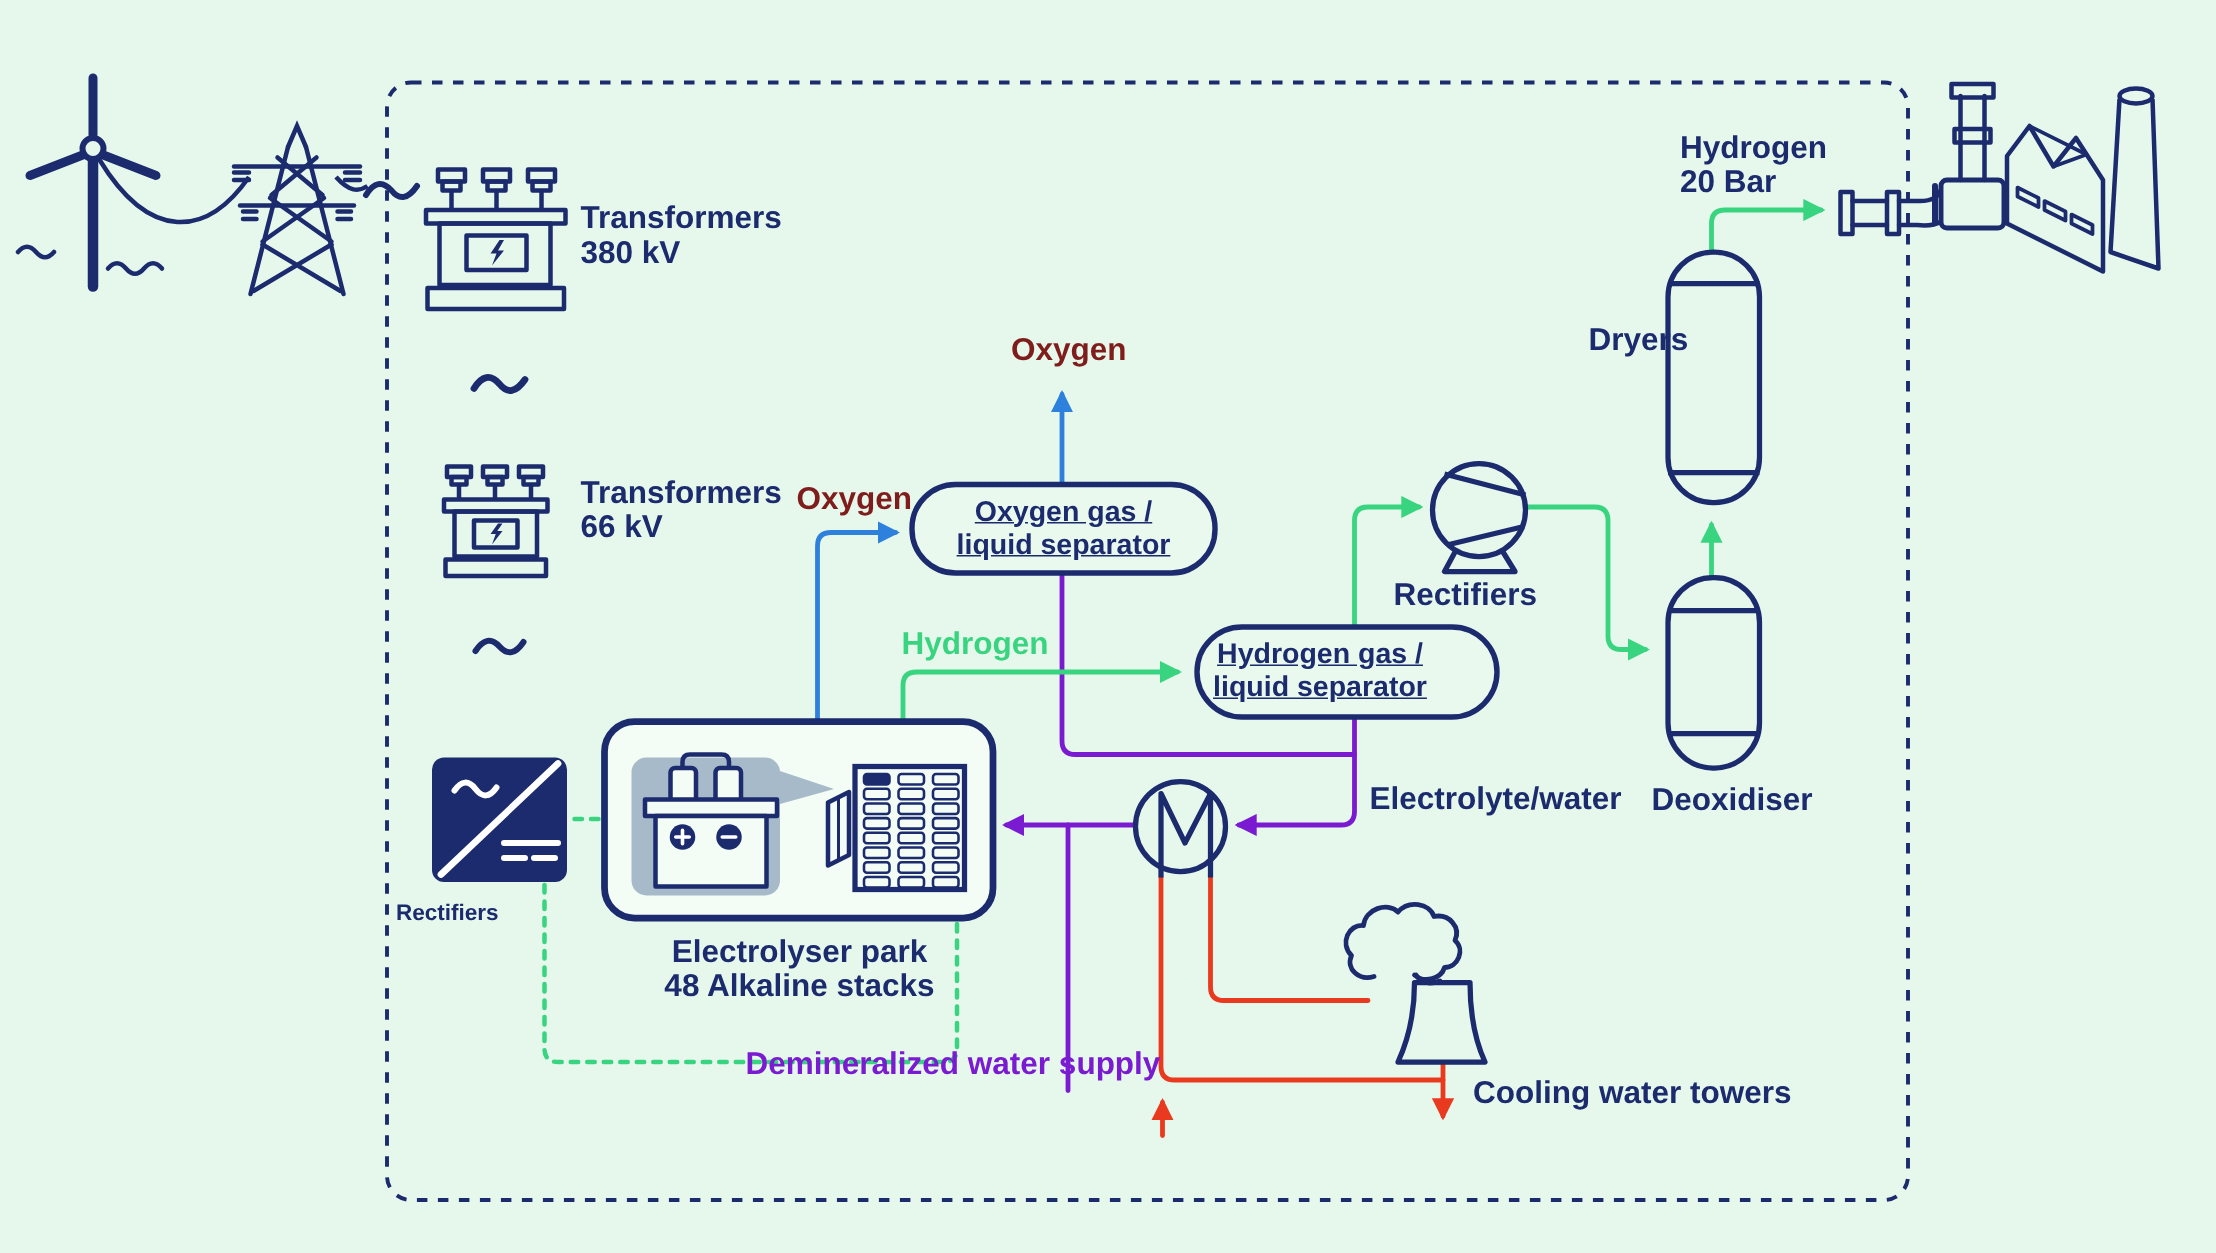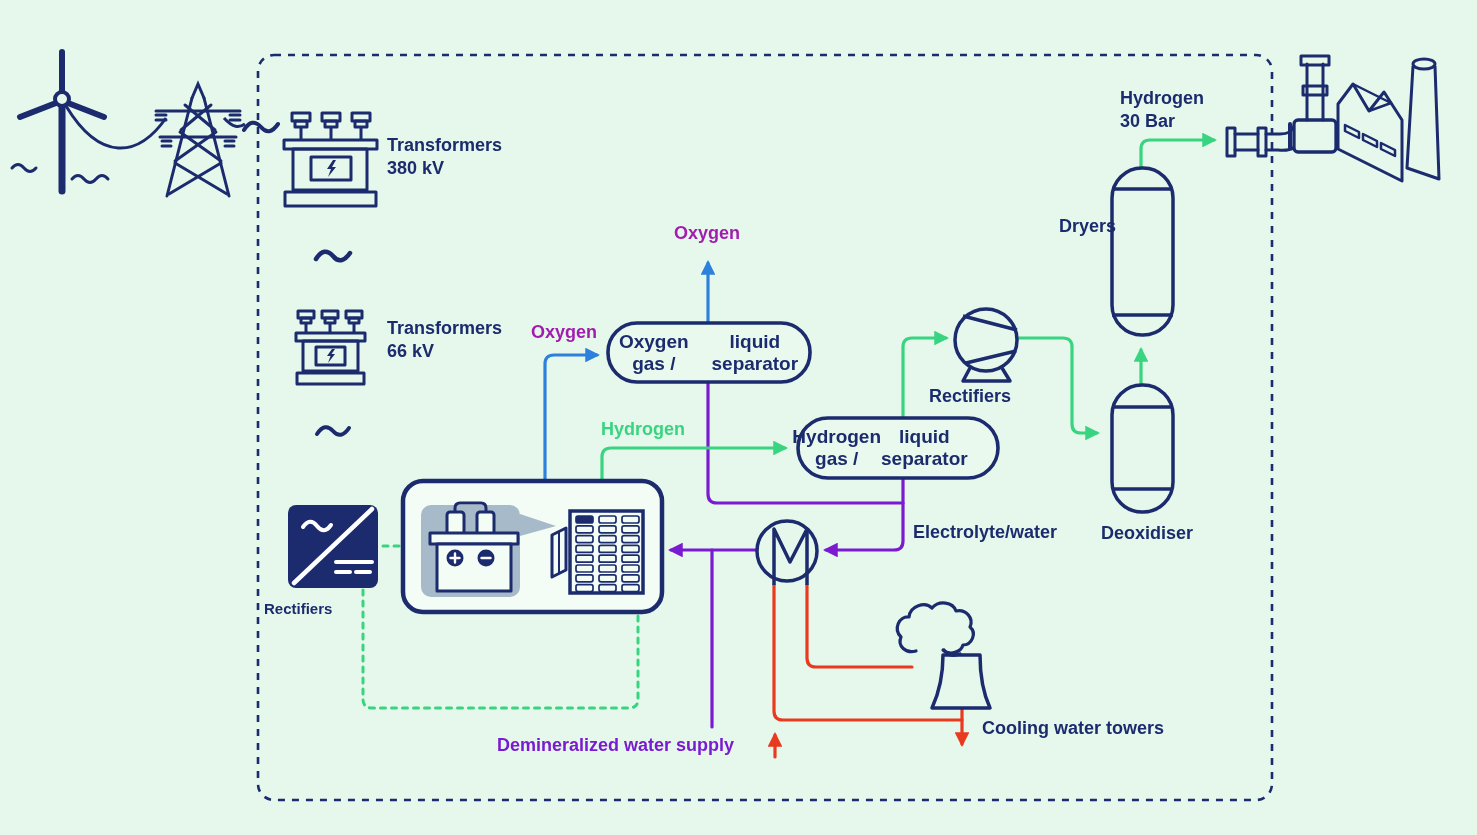--- a/index.html
+++ b/index.html
@@ -1,24 +1,24 @@
 <!DOCTYPE html>
 <html><head>
 <meta charset="utf-8">
 <style>
   html,body{margin:0;padding:0;}
   body{width:1477px;height:835px;background:#e6f8eb;font-family:"Liberation Sans",sans-serif;overflow:hidden;}
   #stage{position:relative;width:1477px;height:835px;background:#e6f8eb;}
   #diagram-svg{position:absolute;left:0;top:0;}
-  .lbl{position:absolute;font-weight:700;color:#1b2b6e;font-size:18px;line-height:23px;white-space:pre;}
-  .lbl.blue{color:#a21caf;}
+  .lbl{position:absolute;font-weight:700;color:#1b2b6e;font-size:21px;line-height:23px;white-space:pre;}
+  .lbl.blue{color:#7f1d1d;}
   .lbl.green{color:#38d480;}
   .lbl.purple{color:#7a1bd1;}
-  .pill-text{position:absolute;display:flex;flex-direction:row;align-items:center;justify-content:center;
-    font-weight:700;color:#1b2b6e;font-size:19px;line-height:22px;text-align:center;}
+  .pill-text{position:absolute;display:flex;flex-direction:column;align-items:center;justify-content:center;
+    font-weight:700;color:#1b2b6e;font-size:19px;line-height:22px;text-align:center;text-decoration:underline;}
   .center2{text-align:center;}
 </style>
 </head>
 <body>
 
 <div id="stage">
 
 <svg id="diagram-svg" width="1477" height="835" viewBox="0 0 1477 835">
   <defs>
     <marker id="mb" viewBox="0 0 10 10" refX="8" refY="5" markerWidth="4.6" markerHeight="4.6" orient="auto-start-reverse">
@@ -251,20 +251,21 @@
     </g>
   </g>
 </svg>
 
 <div class="lbl" style="left:387px;top:134px;"><span>Transformers</span><br><span>380 kV</span></div>
 
 <div class="lbl" style="left:387px;top:317px;"><span>Transformers</span><br><span>66 kV</span></div>
 
 <div class="lbl" style="left:264px;top:597px;font-size:15px;"><span>Rectifiers</span></div>
 
+<div class="lbl center2" style="left:403px;top:623px;width:260px;"><span>Electrolyser park</span><br><span>48 Alkaline stacks</span></div>
 
 <div class="pill-text" style="left:608px;top:323px;width:202px;height:59px;">
       <span>Oxygen gas /</span>
       <span>liquid separator</span>
     </div>
 
 <div class="pill-text" style="left:798px;top:418px;width:164px;height:60px;">
       <span>Hydrogen gas /</span>
       <span>liquid separator</span>
     </div>
@@ -274,21 +275,21 @@
 <div class="lbl blue" style="left:674px;top:222px;"><span>Oxygen</span></div>
 
 <div class="lbl green" style="left:601px;top:418px;"><span>Hydrogen</span></div>
 
 <div class="lbl" style="left:929px;top:385px;"><span>Rectifiers</span></div>
 
 <div class="lbl" style="left:1033px;top:215px;margin-left:26px;"><span>Dryers</span></div>
 
 <div class="lbl" style="left:1101px;top:522px;"><span>Deoxidiser</span></div>
 
-<div class="lbl" style="left:1120px;top:87px;"><span>Hydrogen</span><br><span>30 Bar</span></div>
+<div class="lbl" style="left:1120px;top:87px;"><span>Hydrogen</span><br><span>20 Bar</span></div>
 
 <div class="lbl" style="left:913px;top:521px;"><span>Electrolyte/water</span></div>
 
 <div class="lbl" style="left:982px;top:717px;"><span>Cooling water towers</span></div>
 
-<div class="lbl purple" style="left:497px;top:734px;"><span>Demineralized water supply</span></div>
+<div class="lbl purple" style="left:497px;top:698px;"><span>Demineralized water supply</span></div>
 
 </div>
 
 </body></html>

